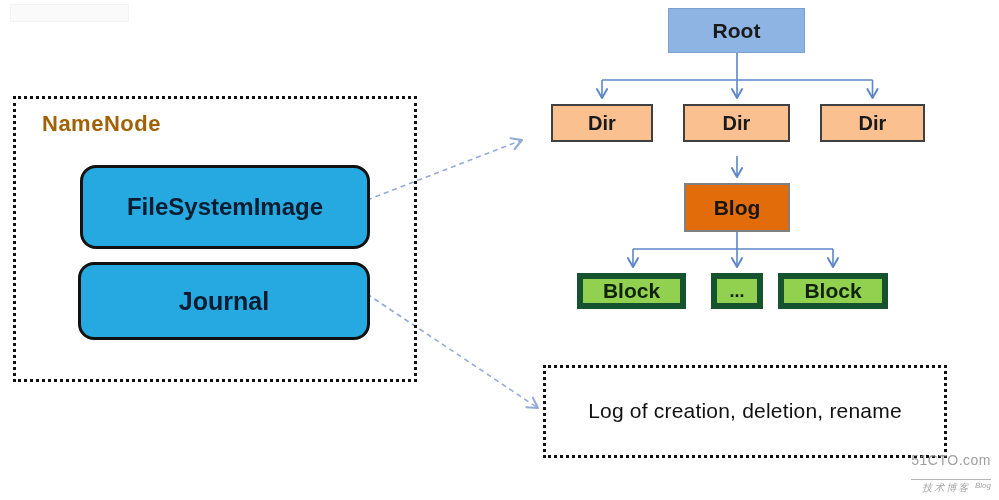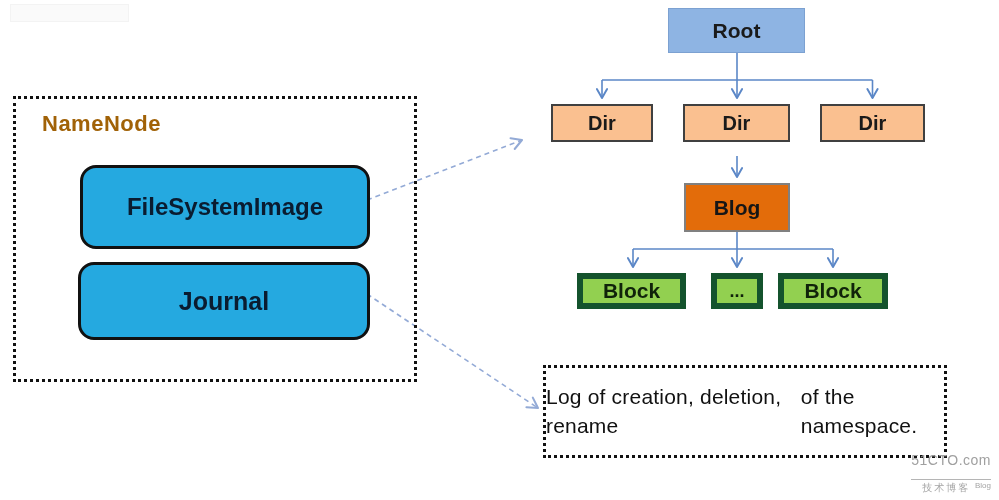--- a/index.html
+++ b/index.html
@@ -144,20 +144,21 @@
     color: #a0a0a0;
     border-bottom: 1px solid #b5b5b5;
     padding-bottom: 11px;
     letter-spacing: 0.5px;
   }
   .wm-caption {
     font-size: 10px;
     color: #a5a5a5;
     letter-spacing: 2px;
     margin-top: 1px;
+    font-style: italic;
   }
   .wm-blog {
     font-size: 8px;
     letter-spacing: 0;
     vertical-align: top;
   }
 </style>
 </head>
 <body>
 
@@ -217,21 +218,20 @@
   <div class="node dir-node dir-3">Dir</div>
 
   <div class="node file-node">Blog</div>
 
   <div class="node block-node block-1">Block</div>
   <div class="node block-node block-dots">...</div>
   <div class="node block-node block-2">Block</div>
 
   <div class="log-box">
     <div>Log of creation, deletion, rename</div>
-    <div>of the namespace.</div>
   </div>
 
   <div class="watermark">
     <div class="wm-site">51CTO.com</div>
     <div class="wm-caption">
       <span>技术博客</span>
       <span class="wm-blog">Blog</span>
     </div>
   </div>
 

